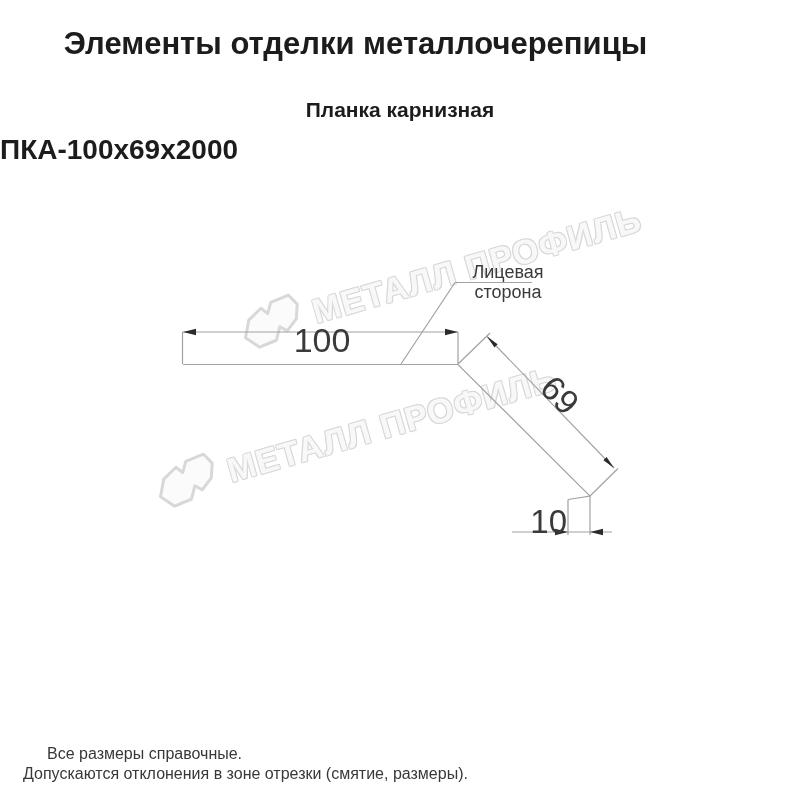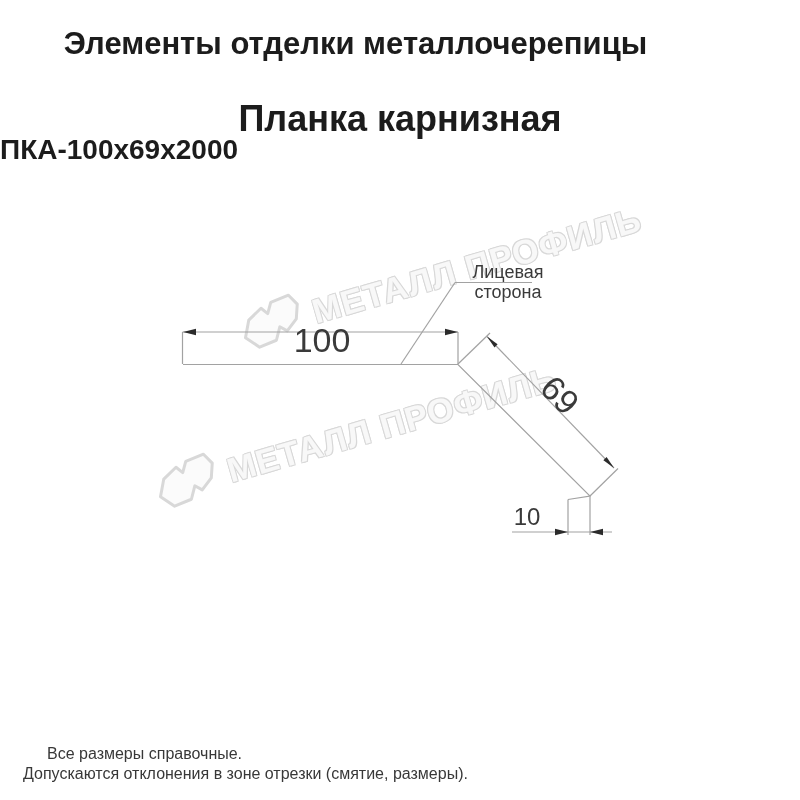--- a/index.html
+++ b/index.html
@@ -10,21 +10,21 @@
   }
   .abs { position:absolute; }
 
   
   .page-title {
     left:0; top:26px; width:711px; text-align:center;
     font-size:31px; font-weight:bold; color:#1c1c1c; margin:0;
   }
   .product-name {
     left:0; top:98px; width:800px; text-align:center;
-    font-size:36px; font-weight:bold; color:#1c1c1c; margin:0;
+    font-size:21px; font-weight:bold; color:#1c1c1c; margin:0;
   }
   .product-code {
     left:0; top:134px; width:800px; text-align:left;
     font-size:28px; font-weight:bold; color:#1c1c1c; margin:0;
   }
 
   
   .wm {
     display:flex; align-items:center; gap:10px;
     transform:rotate(-16deg); transform-origin:0 50%;
@@ -42,21 +42,21 @@
   svg.drawing { left:0; top:0; }
   svg.drawing line, svg.drawing polyline {
     stroke:#a2a2a2; stroke-width:1.2; fill:none;
   }
   svg.drawing polygon { fill:#2b2b2b; stroke:none; }
 
   
   .dim-label { color:#3a3a3a; font-size:34px; line-height:1; text-align:center; }
   .lab-100 { left:272px; top:303px; width:100px;margin-top:20px; }
   .lab-69  { left:520px; top:374px; width:80px; height:42px; line-height:42px; transform:rotate(45deg); }
-  .lab-10  { left:487px; top:505px; width:80px; font-size:24px; }
+  .lab-10  { left:487px; top:505px; width:80px; font-size:33px;text-align:right; }
   .face-side-label {
     left:452px; top:263px; width:112px; text-align:center;
     font-size:18px; line-height:19.5px; color:#3a3a3a;
   }
 
   
   .footer-note { left:23px; font-size:16px; color:#383838; }
   .footer-line1 { top:745px;margin-left:24px; }
   .footer-line2 { top:765px; }
 </style>

